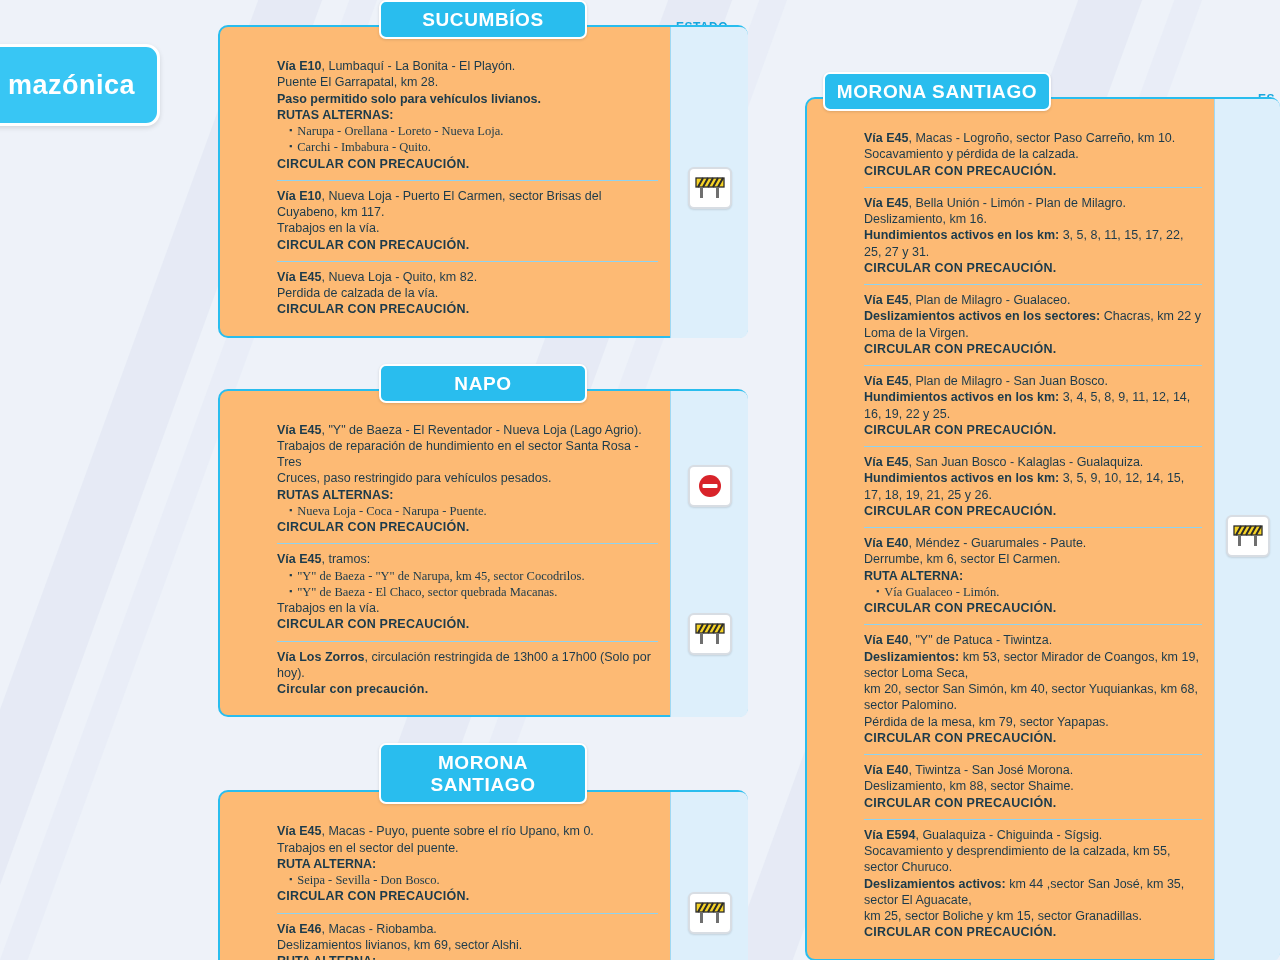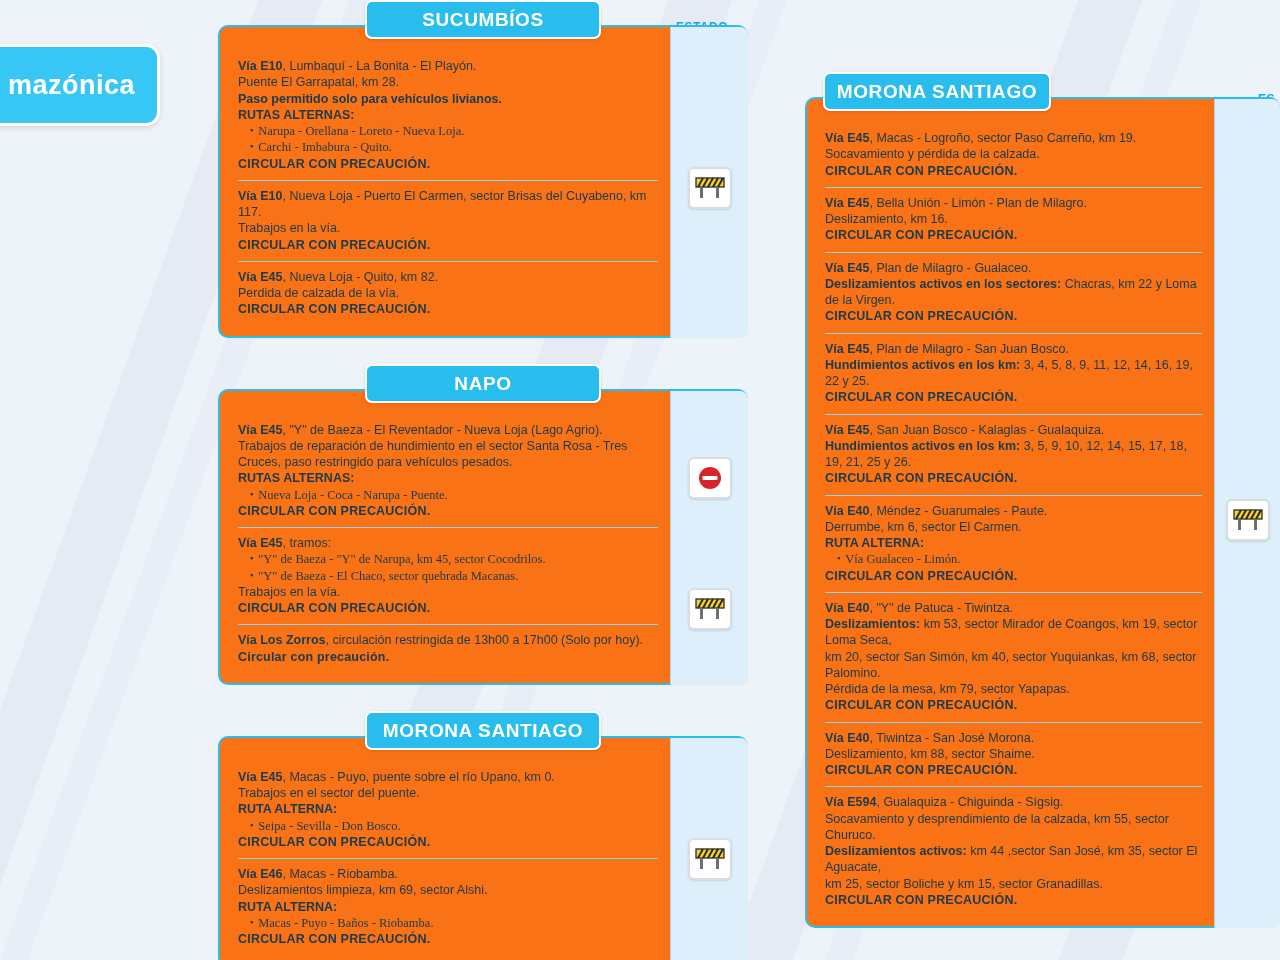--- a/index.html
+++ b/index.html
@@ -67,44 +67,45 @@
 
   
   .province-block {
     position: relative;
     margin-bottom: 26px;
   }
   .province-header {
     position: relative;
     z-index: 3;
     margin: 0 auto;
-    width: 236px;
+    width: 208px;
     background: #29bdee;
     color: #fff;
     text-align: center;
     font-size: 19px;
     font-weight: bold;
     letter-spacing: .6px;
     padding: 7px 4px 6px;
     border: 2px solid #ffffff;
     border-radius: 7px;
     box-shadow: 0 1px 3px rgba(0,0,0,.13);
     box-sizing: border-box;
   }
   .col-right .province-header { width: 228px; margin-left: 18px; }
 
   .province-body {
     position: relative;
     margin-top: -14px;
     border: 2px solid #29bdee;
     border-radius: 10px;
-    background: #f97316;
+    background: #fdba74;
     display: flex;
     padding-top: 18px;
     box-sizing: border-box;
+    padding-left: 39px;
   }
   .entries {
     flex: 1 1 auto;
     padding: 6px 12px 10px 18px;
   }
   .status-col {
     width: 78px;
     flex: 0 0 78px;
     background: #ddeffb;
     border-left: 1px solid #9fd8f2;
@@ -286,21 +287,21 @@
               <div><span class="via">Vía E45</span><span>, Macas - Puyo, puente sobre el río Upano, km 0.</span></div>
               <div>Trabajos en el sector del puente.</div>
               <div style="font-weight: bold;">RUTA ALTERNA:</div>
               <ul>
                 <li>Seipa - Sevilla - Don Bosco.</li>
               </ul>
               <div class="caution">CIRCULAR CON PRECAUCIÓN.</div>
             </div>
             <div class="entry">
               <div><span class="via">Vía E46</span><span>, Macas - Riobamba.</span></div>
-              <div>Deslizamientos limpieza, km 69, sector Alshi.</div>
+              <div>Deslizamientos livianos, km 69, sector Alshi.</div>
               <div style="font-weight: bold;">RUTA ALTERNA:</div>
               <ul>
                 <li>Macas - Puyo - Baños - Riobamba.</li>
               </ul>
               <div class="caution">CIRCULAR CON PRECAUCIÓN.</div>
             </div>
           </div>
           <div class="status-col">
             <div class="icon sign-row">
               <svg width="30" height="26" viewBox="0 0 30 26">
@@ -313,27 +314,28 @@
           </div>
         </div>
       </div>
     </div>
   <div class="column col-right" id="col-right">
       <div class="province-block">
         <div class="province-header">MORONA SANTIAGO</div>
         <div class="province-body">
           <div class="entries">
             <div class="entry">
-              <div><span class="via">Vía E45</span><span>, Macas - Logroño, sector Paso Carreño, km 19.</span></div>
+              <div><span class="via">Vía E45</span><span>, Macas - Logroño, sector Paso Carreño, km 10.</span></div>
               <div>Socavamiento y pérdida de la calzada.</div>
               <div class="caution">CIRCULAR CON PRECAUCIÓN.</div>
             </div>
             <div class="entry">
               <div><span class="via">Vía E45</span><span>, Bella Unión - Limón - Plan de Milagro.</span></div>
               <div>Deslizamiento, km 16.</div>
+              <div><b>Hundimientos activos en los km:</b> 3, 5, 8, 11, 15, 17, 22, 25, 27 y 31.</div>
               <div class="caution">CIRCULAR CON PRECAUCIÓN.</div>
             </div>
             <div class="entry">
               <div><span class="via">Vía E45</span><span>, Plan de Milagro - Gualaceo.</span></div>
               <div><b>Deslizamientos activos en los sectores:</b> Chacras, km 22 y Loma de la Virgen.</div>
               <div class="caution">CIRCULAR CON PRECAUCIÓN.</div>
             </div>
             <div class="entry">
               <div><span class="via">Vía E45</span><span>, Plan de Milagro - San Juan Bosco.</span></div>
               <div><b>Hundimientos activos en los km:</b> 3, 4, 5, 8, 9, 11, 12, 14, 16, 19, 22 y 25.</div>

